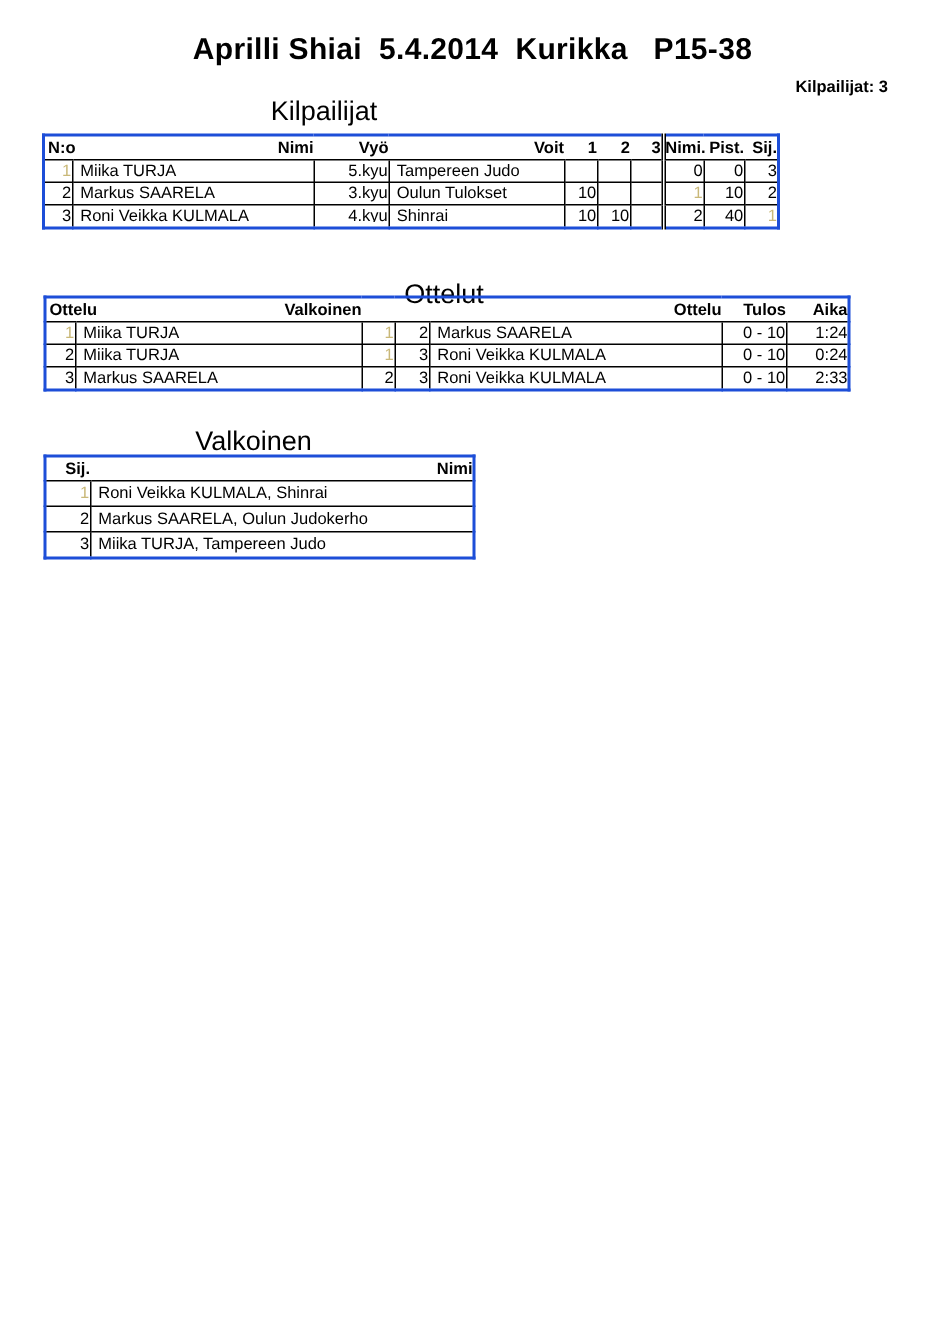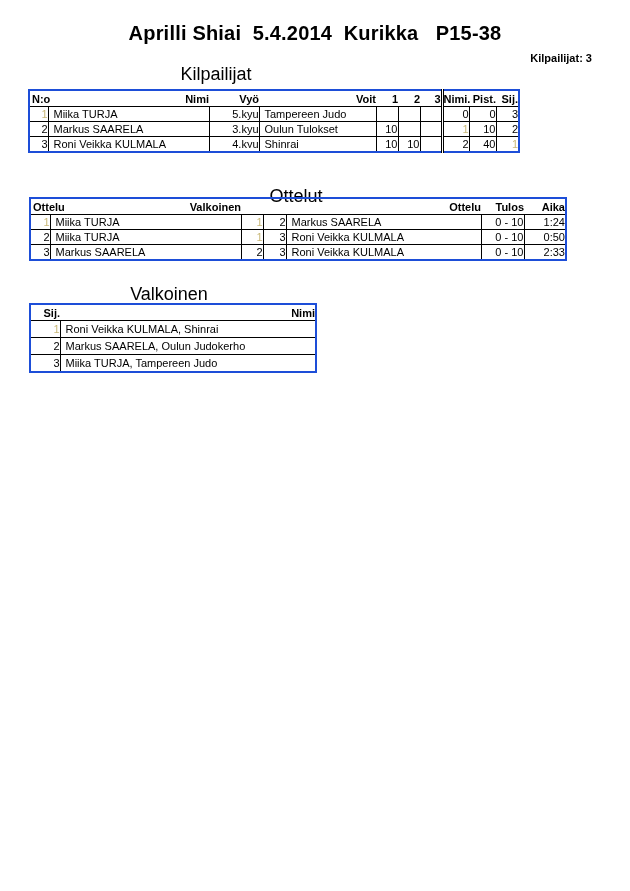--- a/index.html
+++ b/index.html
@@ -180,21 +180,21 @@
     <td class="c">0 - 10</td>
     <td class="c">1:24</td>
   </tr>
   <tr>
     <td class="c">2</td>
     <td class="l">Miika TURJA</td>
     <td class="c pale">1</td>
     <td class="c">3</td>
     <td class="l">Roni Veikka KULMALA</td>
     <td class="c">0 - 10</td>
-    <td class="c">0:50</td>
+    <td class="c">0:24</td>
   </tr>
   <tr>
     <td class="c">3</td>
     <td class="l">Markus SAARELA</td>
     <td class="c">2</td>
     <td class="c">3</td>
     <td class="l">Roni Veikka KULMALA</td>
     <td class="c">0 - 10</td>
     <td class="c">2:33</td>
   </tr>

